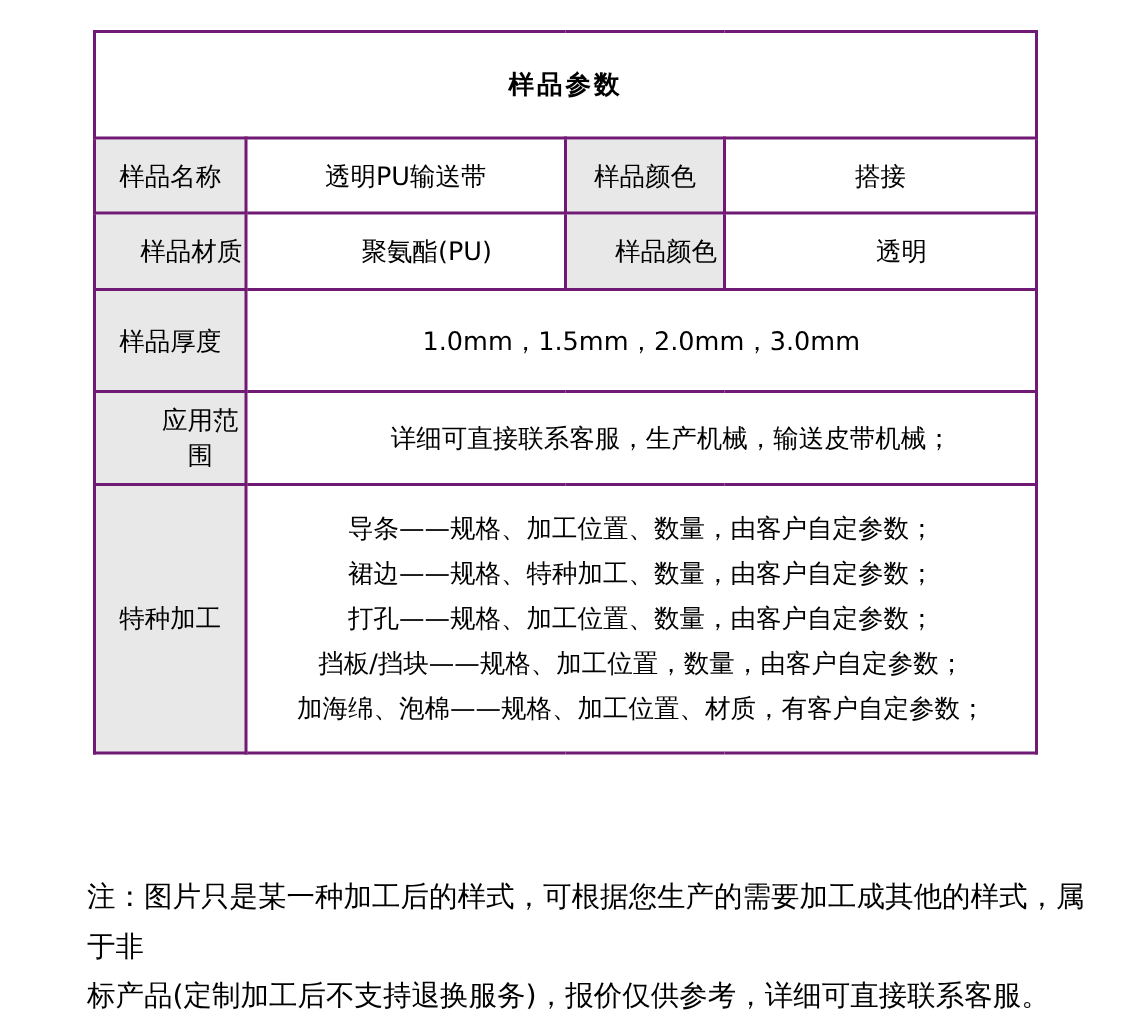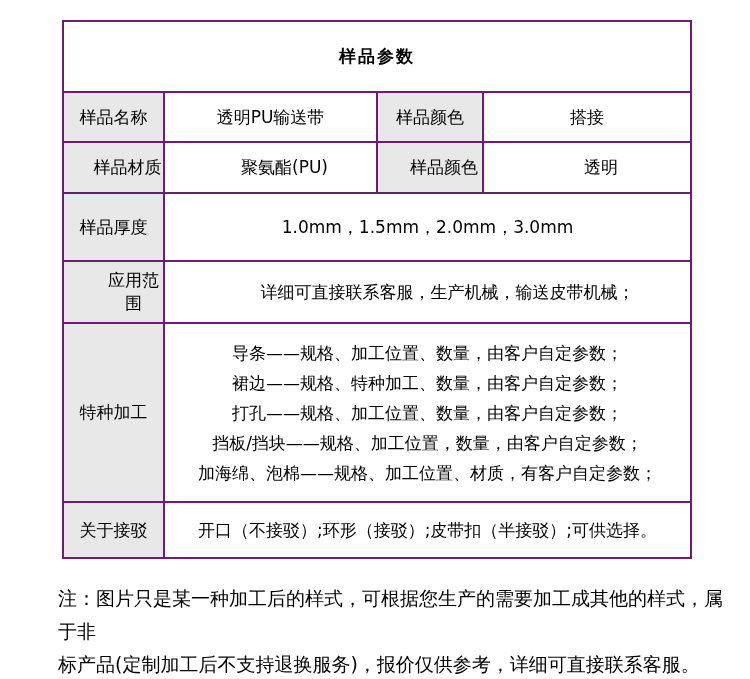--- a/index.html
+++ b/index.html
@@ -117,24 +117,20 @@
         <td class="lbl">特种加工</td>
         <td class="multi" colspan="3">
           <div class="line">导条——规格、加工位置、数量，由客户自定参数；</div>
           <div class="line">裙边——规格、特种加工、数量，由客户自定参数；</div>
           <div class="line">打孔——规格、加工位置、数量，由客户自定参数；</div>
           <div class="line">挡板/挡块——规格、加工位置，数量，由客户自定参数；</div>
           <div class="line">加海绵、泡棉——规格、加工位置、材质，有客户自定参数；</div>
         </td>
       </tr>
 
-      <tr class="r-joint">
-        <td class="lbl">关于接驳</td>
-        <td class="val-left" colspan="3">开口（不接驳）;环形（接驳）;皮带扣（半接驳）;可供选择。</td>
-      </tr>
     </tbody>
   </table>
 
   <div class="footnote">
     <div>注：图片只是某一种加工后的样式，可根据您生产的需要加工成其他的样式，属于非</div>
     <div>标产品(定制加工后不支持退换服务)，报价仅供参考，详细可直接联系客服。</div>
   </div>
 
 </div>
 

